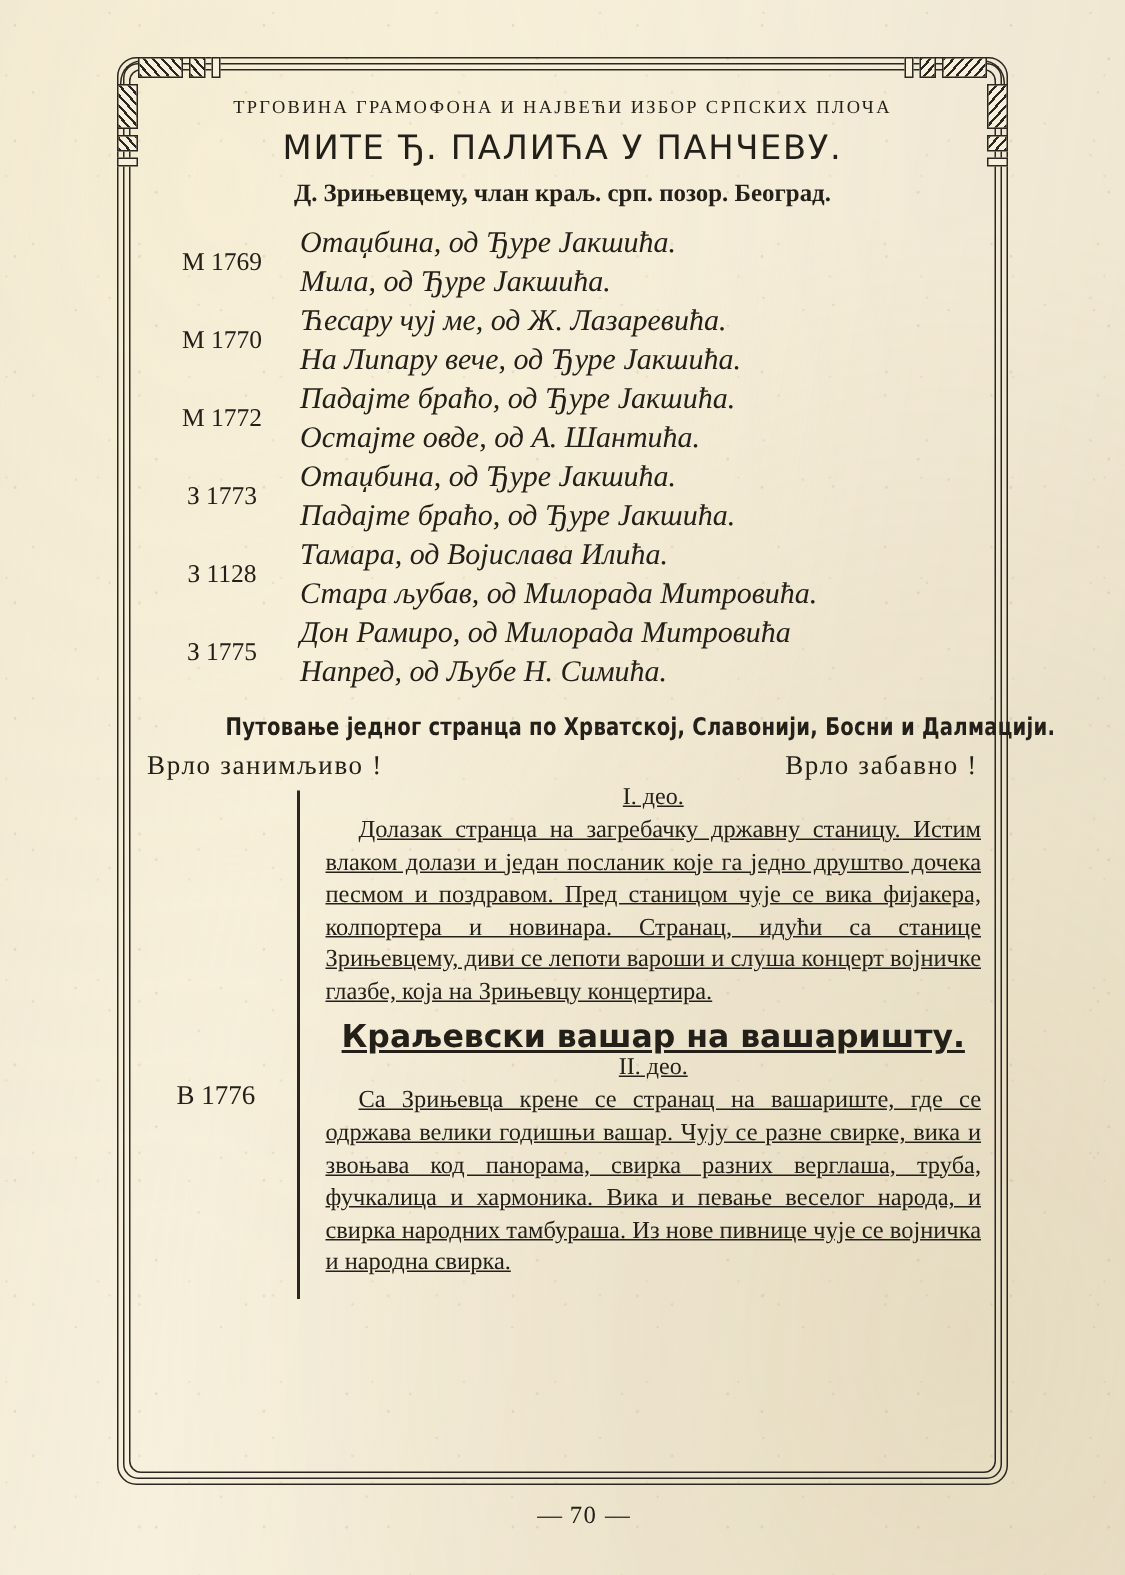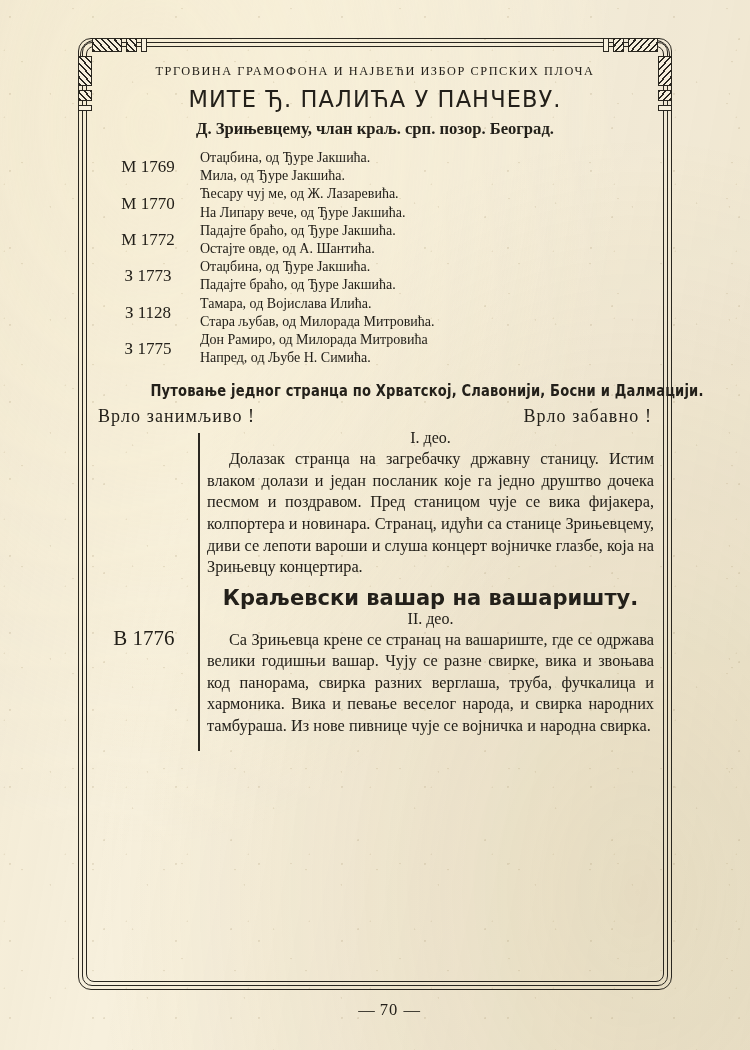--- a/index.html
+++ b/index.html
@@ -175,23 +175,24 @@
     vertical-align: middle;
   }
   .cat-num {
     width: 104px;
     font-size: 17px;
     text-align: center;
     white-space: nowrap;
     padding-right: 6px;
   }
   .cat-titles {
-    font-size: 14px;
+    font-size: 20px;
     line-height: 1.30;
     padding: 2.5px 0;
+    font-style: italic;
   }
   .cat-titles div { white-space: nowrap; }
 
   
   .travel-head {
     text-align: center;
     font-family: "DejaVu Sans", sans-serif;
     font-weight: bold;
     font-size: 16.3px;
     transform: scaleX(0.805);
@@ -231,26 +232,27 @@
     bottom: -14px;
     width: 1.7px;
     background: #2a2720;
   }
   .cat-num-lower {
     position: absolute;
     top: 197px;
     left: 0;
     right: 8px;
     text-align: center;
-    font-size: 21px;
+    font-size: 18px;
     white-space: nowrap;
   }
   .lower-right {
     flex: 1;
-    padding-left: 7px;
+    padding-left: 17px;
+    text-decoration: underline;
   }
 
   .part-label {
     text-align: center;
     font-size: 16px;
     margin-bottom: 1px;
   }
   .part-title {
     text-align: center;
     font-family: "DejaVu Sans", sans-serif;

